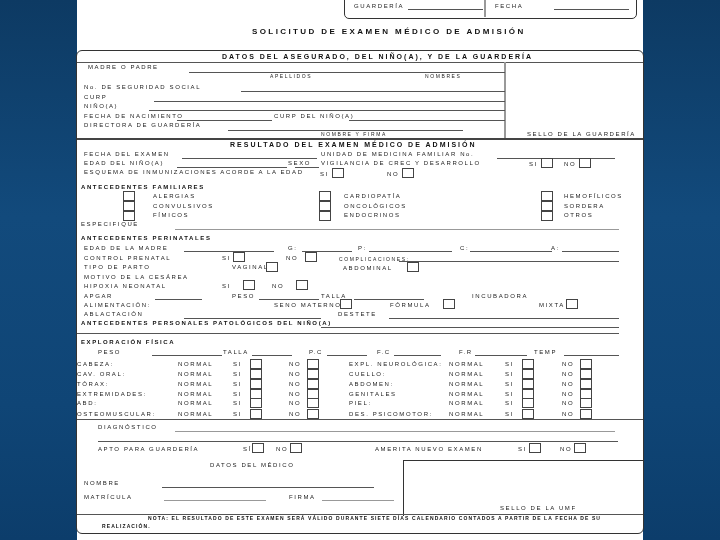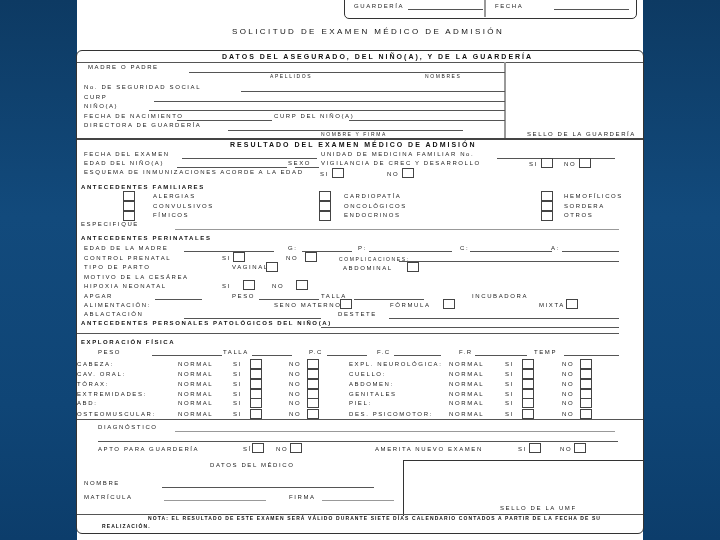--- a/index.html
+++ b/index.html
@@ -2,21 +2,21 @@
 <html><head>
 <meta charset="utf-8">
 <style>
   html,body{margin:0;padding:0;}
   body{width:720px;height:540px;overflow:hidden;position:relative;
     background:linear-gradient(180deg,#0d3a63 0%,#124a7c 40%,#0f4576 75%,#0c3d6b 100%);
     font-family:"Liberation Sans",sans-serif;}
   .page{position:absolute;left:77px;top:0;width:566px;height:540px;background:#fff;}
   .t{position:absolute;font-size:6px;letter-spacing:1.6px;color:#222;white-space:nowrap;line-height:7px;}
   .b{font-weight:bold;color:#111;}
-  .h{font-weight:normal;font-size:8px;letter-spacing:2.4px;color:#111;}
+  .h{font-weight:bold;font-size:8px;letter-spacing:2.4px;color:#111;margin-left:20px;}
   .ln{position:absolute;height:0;border-top:1px solid #555;}
   .lnl{position:absolute;height:0;border-top:1px solid #999;}
   .vl{position:absolute;width:0;border-left:2px solid #999;}
   .cb{position:absolute;width:10px;height:8px;border:1px solid #444;background:#fff;}
   .box{position:absolute;border:1px solid #333;}
 </style>
 </head>
 <body>
 
 <div class="page">

